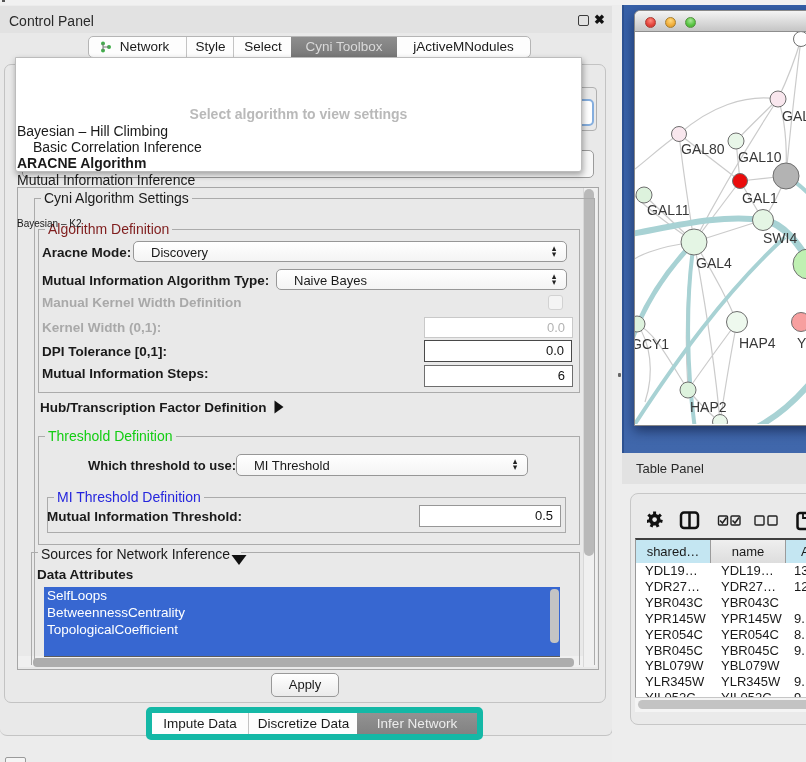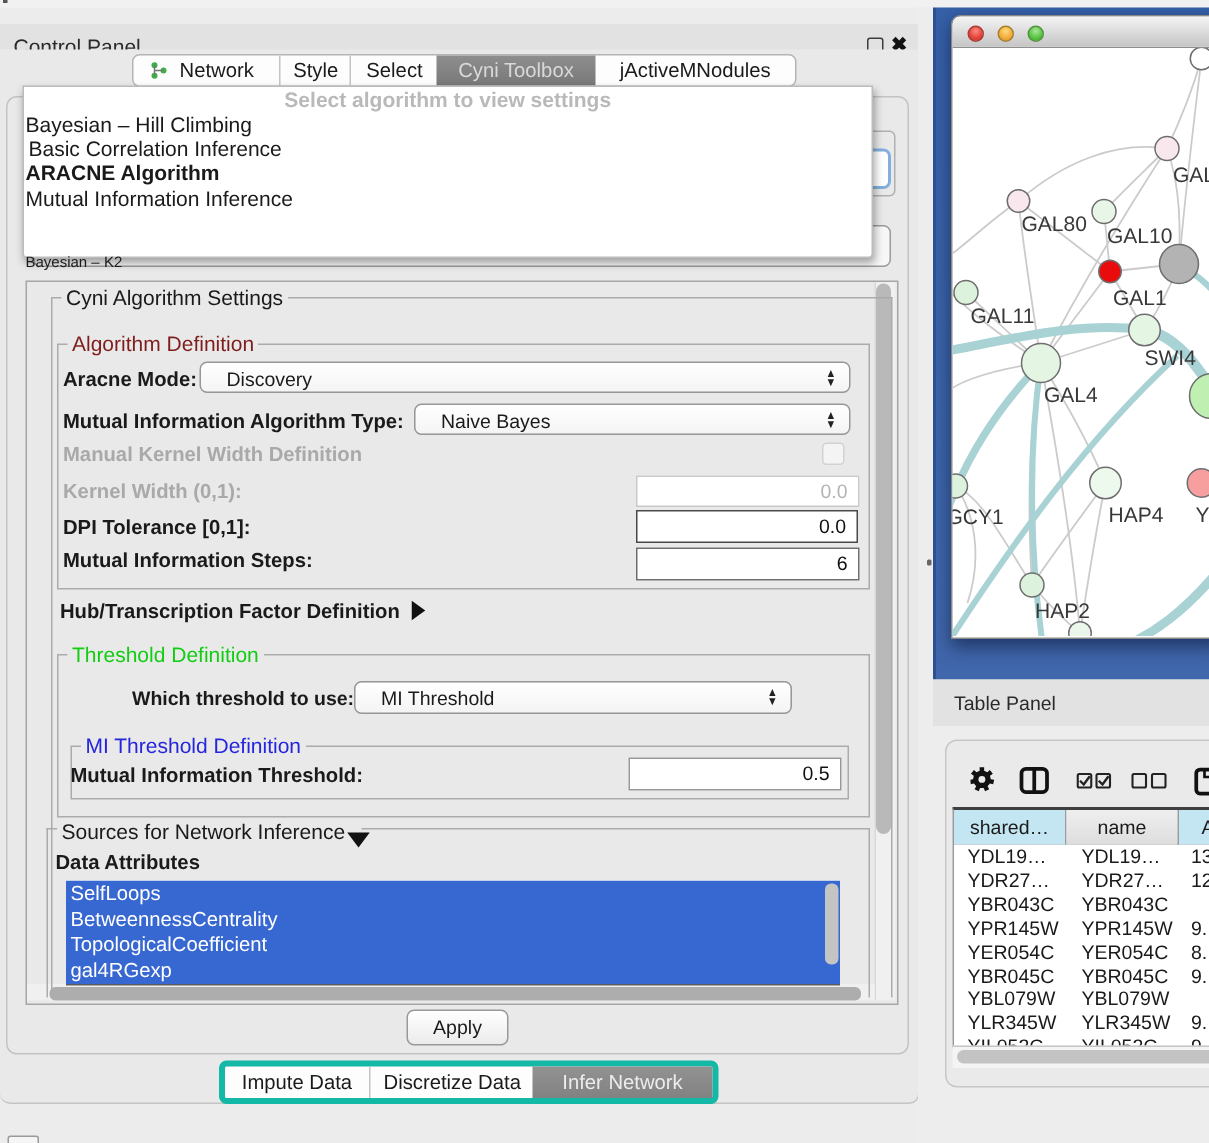--- a/index.html
+++ b/index.html
@@ -15,21 +15,21 @@
 .combo .ar{position:absolute;right:8px;top:4px;font-size:8px;color:#222;line-height:5.8px;transform:scaleX(0.9);}
 .tf{position:absolute;background:#fff;text-align:right;line-height:20px;}
 .seg{position:absolute;top:0;height:100%;text-align:center;}
 </style>
 </head>
 <body>
 
 <div class="abs" style="left:0;top:0;width:806px;height:5px;background:#f1f1f1;"></div>
 <div class="abs" style="left:2px;top:0;width:3px;height:2px;background:#555;"></div>
 
-<div class="abs" style="left:0;top:16px;width:617px;height:27px;background:#e2e2e2;border-bottom:1px solid #c9c9c9;">
+<div class="abs" style="left:0;top:6px;width:617px;height:27px;background:#e2e2e2;border-bottom:1px solid #c9c9c9;">
   <span style="position:absolute;left:9px;top:7px;color:#2a2a2a;font-size:14px;">Control Panel</span>
   <span style="position:absolute;left:578px;top:9px;width:9px;height:9px;border:1.5px solid #3c3c3c;border-radius:2px;"></span>
   <span style="position:absolute;left:594px;top:6px;font-size:13px;font-weight:bold;color:#111;">✖</span>
 </div>
 <div id="cpbody" class="abs" style="left:0;top:33px;width:612px;height:702px;background:#e9e9e9;border-right:1px solid #c8c8c8;border-bottom:1px solid #c4c4c4;border-radius:0 0 7px 7px;"></div>
 
 <div class="abs" style="left:4px;top:64px;width:600px;height:637px;border:1px solid #c3c3c3;border-radius:7px;background:#e9e9e9;"></div>
 
 <div class="abs" style="left:22px;top:87px;width:573px;height:42px;border:1px solid #b0b0b0;border-radius:4px;"></div>
 <div class="abs" style="left:28px;top:99px;width:562px;height:23px;border:2px solid #85aede;border-radius:5px;background:#fff;"></div>
@@ -109,37 +109,36 @@
 <svg class="abs" style="left:231px;top:554px;" width="16" height="12">
     <path d="M0.5,1 L15.5,1 L8,11 Z" fill="#111"></path>
   </svg>
 <div class="abs b" style="left:37px;top:567px;">Data Attributes</div>
 
 <div class="abs" style="left:44px;top:587px;width:516px;height:69px;background:#fff;border-bottom:1px solid #5c5c5c;overflow:hidden;">
   <div class="abs" style="left:0;top:0;width:584px;height:69px;background:#3767d1;color:#fff;font-size:13.5px;">
     <div style="padding-left:3px;line-height:17px;">SelfLoops</div>
     <div style="padding-left:3px;line-height:17px;">BetweennessCentrality</div>
     <div style="padding-left:3px;line-height:17px;">TopologicalCoefficient</div>
-    <div style="padding-left:3px;line-height:17px;">gal4RGexp</div>
   </div>
   <div class="abs" style="left:506px;top:2px;width:9px;height:54px;background:#c4c4c4;border-radius:4px;"></div>
 </div>
 
 <div class="abs" style="left:271px;top:673px;width:66px;height:22px;background:linear-gradient(#ffffff,#ebebeb);border:1px solid #999;border-radius:5px;text-align:center;line-height:21px;">Apply</div>
 
-<div class="abs" style="left:146px;top:707px;width:325px;height:21px;background:#fdfdfd;border:4px solid #14b8a6;border-radius:5px;font-size:13.5px;">
+<div class="abs" style="left:146px;top:707px;width:325px;height:21px;background:#fdfdfd;border:6px solid #14b8a6;border-radius:5px;font-size:13.5px;">
   <div class="seg" style="left:0;width:96px;line-height:21px;">Impute Data</div>
   <div class="seg" style="left:96px;width:109px;line-height:21px;border-left:1px solid #c4c4c4;">Discretize Data</div>
   <div class="seg" style="left:205px;width:120px;line-height:21px;background:linear-gradient(#929292,#828282);color:#ececec;">Infer Network</div>
 </div>
 
 <div class="abs" style="left:15px;top:57px;width:565px;height:113px;background:#fff;border:1px solid #bcbcbc;border-radius:0 0 3px 3px;box-shadow:1px 3px 6px rgba(0,0,0,0.35);z-index:30;">
-  <div style="text-align:center;color:#b9b9b9;font-weight:bold;line-height:17px;font-size:14px;">Select algorithm to view settings</div>
+  <div style="text-align:center;color:#b9b9b9;font-weight:bold;line-height:17px;font-size:14px;margin-top:48px;">Select algorithm to view settings</div>
   <div style="padding-left:1px;line-height:16.2px;font-size:14px;">Bayesian – Hill Climbing</div>
-  <div style="padding-left:3px;line-height:16.2px;font-size:14px;">Basic Correlation Inference</div>
+  <div style="padding-left:17px;line-height:16.2px;font-size:14px;">Basic Correlation Inference</div>
   <div style="padding-left:1px;line-height:16.2px;font-size:14px;font-weight:bold;">ARACNE Algorithm</div>
   <div style="padding-left:1px;line-height:16.2px;font-size:14px;">Mutual Information Inference</div>
   <div style="padding-left:1px;line-height:16.2px;font-size:10px;margin-top:28px;">Bayesian – K2</div>
 </div>
 
 <div class="abs" style="left:612px;top:5px;width:10px;height:757px;background:#ededed;"></div>
 <div class="abs" style="left:618px;top:373px;width:3px;height:4px;background:#666;border-radius:1px;"></div>
 
 <div class="abs" style="left:622px;top:5px;width:184px;height:448px;background:linear-gradient(#3660a8,#4067ab);border-left:2px solid #2d5190;overflow:hidden;">
   <div class="abs" style="left:10px;top:5px;width:180px;height:414px;border:1px solid #888;border-radius:6px 0 0 0;box-shadow:0 5px 12px rgba(5,15,45,0.55);background:#fff;">

